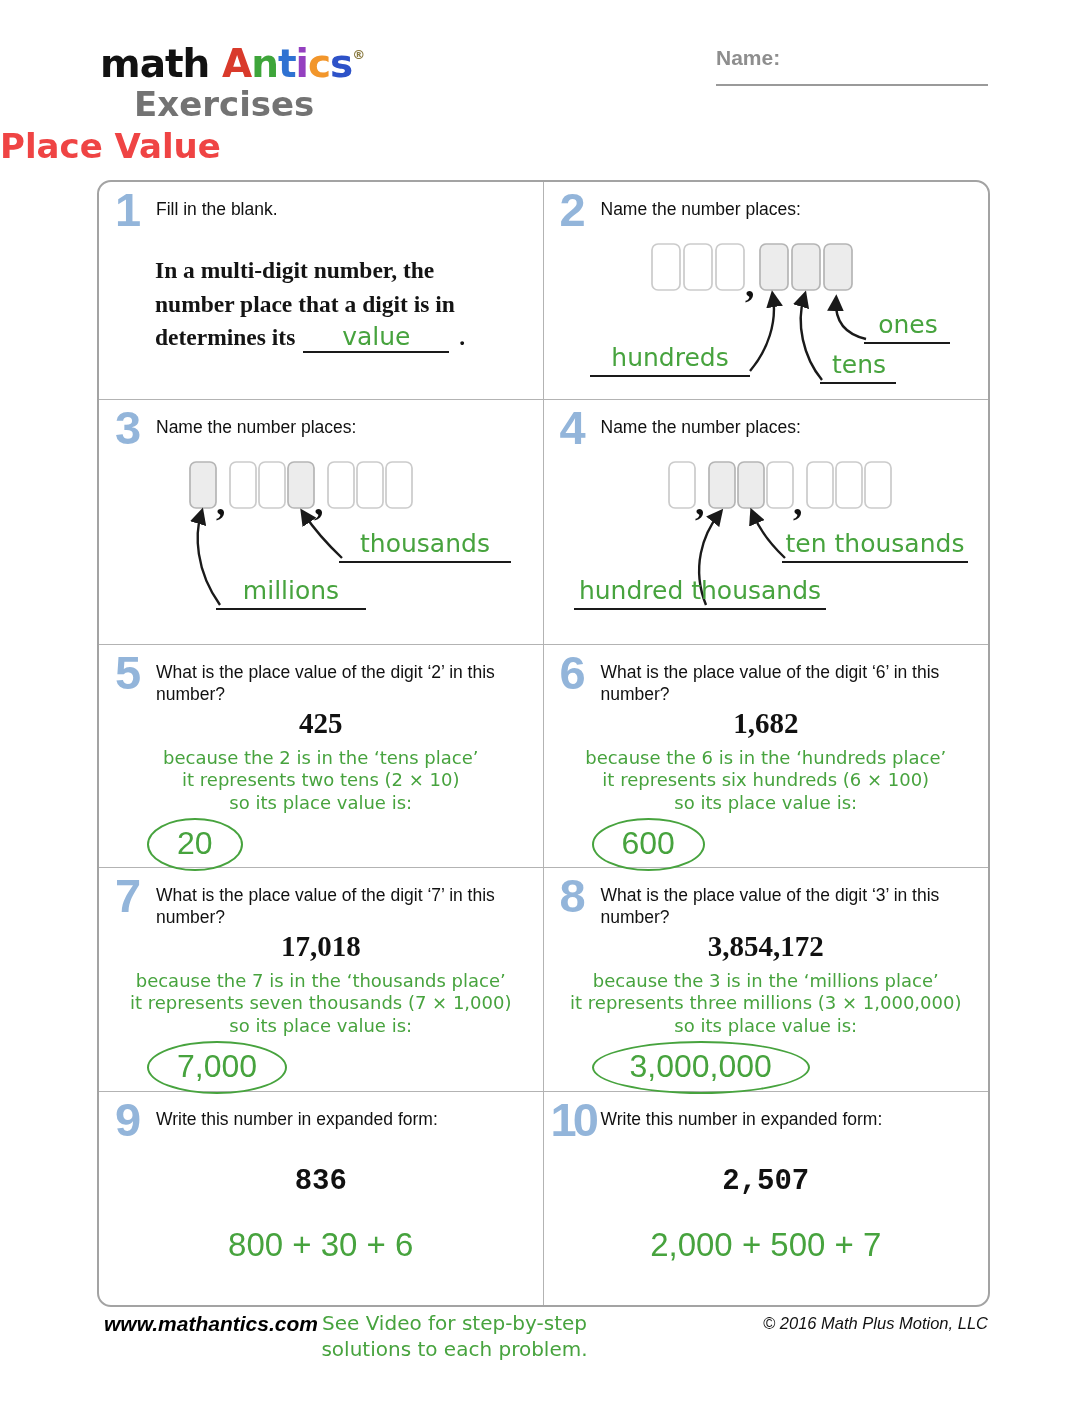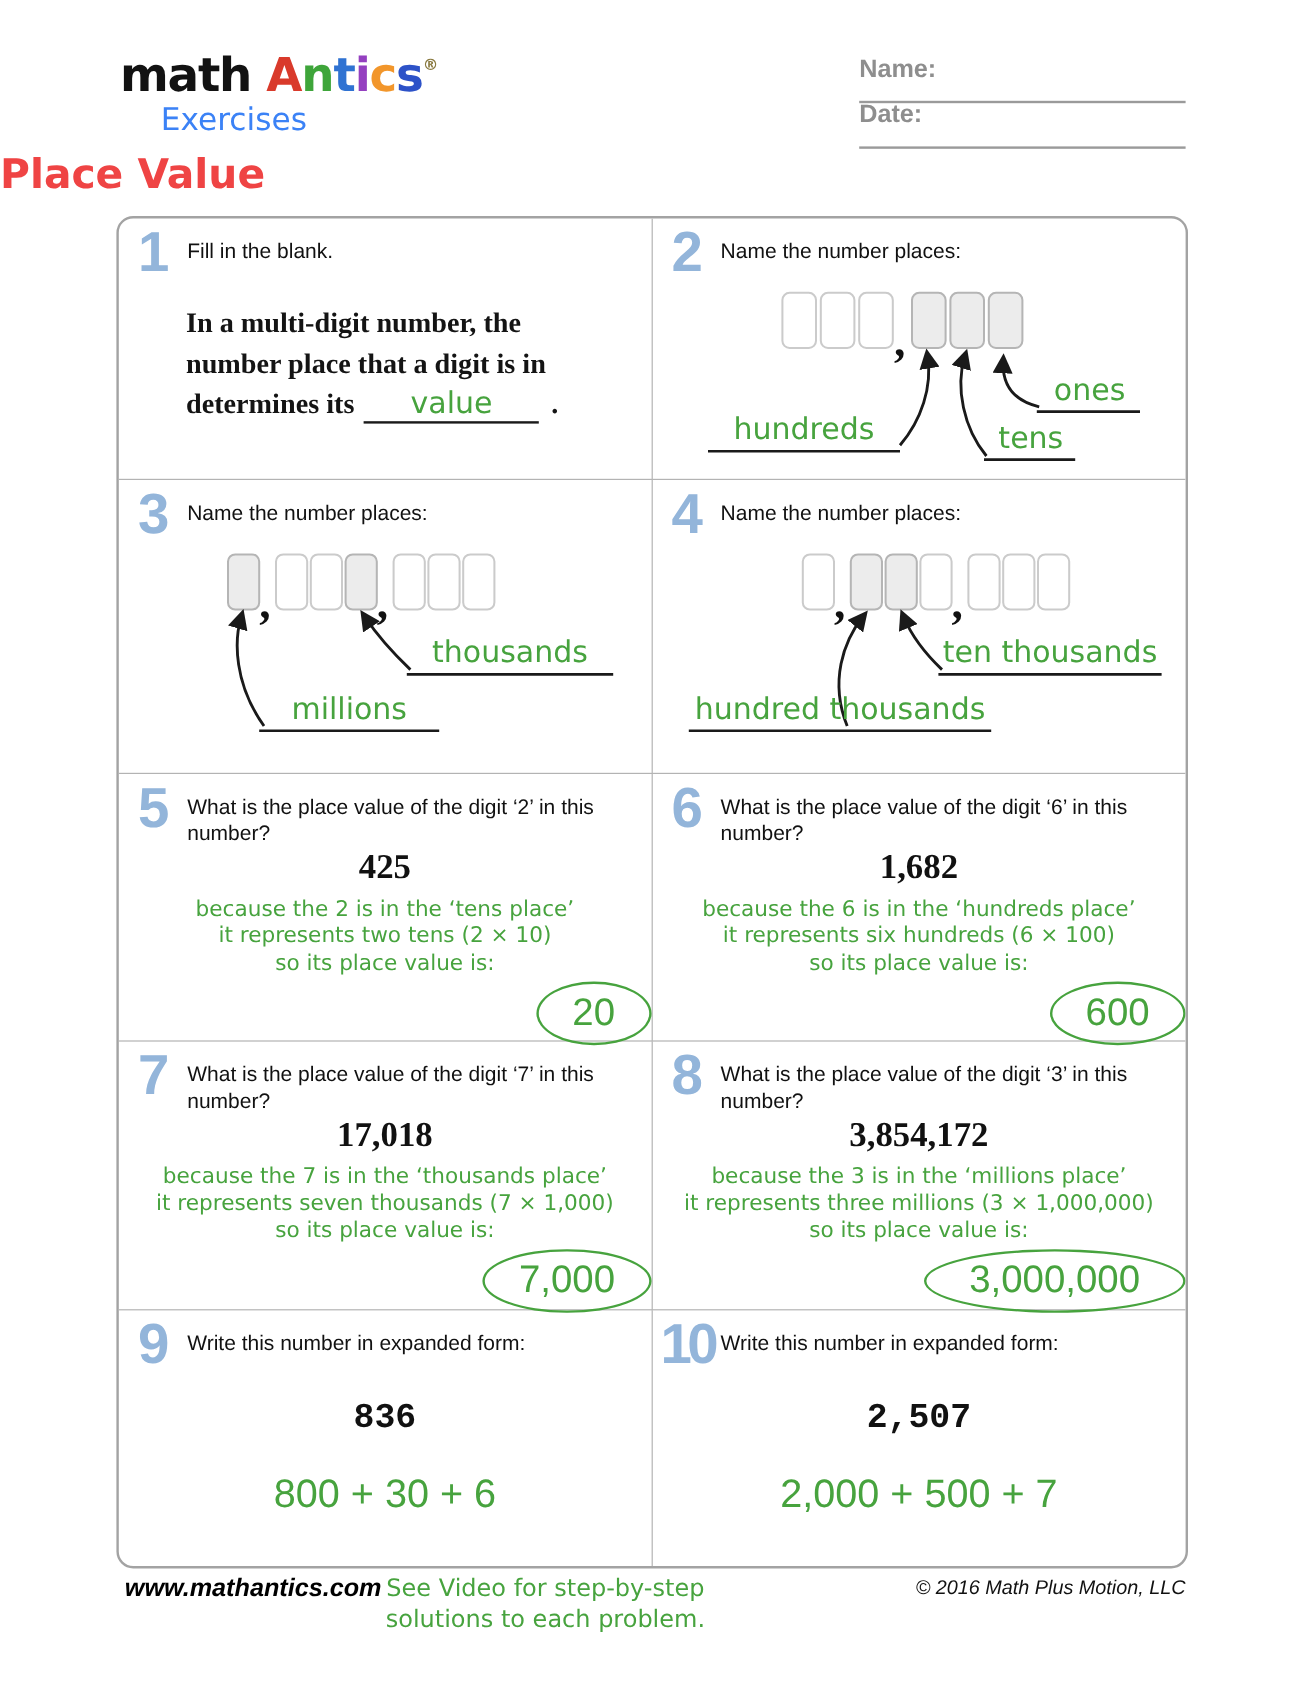--- a/index.html
+++ b/index.html
@@ -6,21 +6,21 @@
   .page {
     position:relative; width:1088px; height:1408px; background:#ffffff;
     font-family:"Liberation Sans", sans-serif; color:#111; overflow:hidden;
   }
 
   
   .logo { position:absolute; left:100px; top:44px; }
   .logo-line1 { font-family:"DejaVu Sans", sans-serif; font-weight:bold; font-size:39px; letter-spacing:-1px; line-height:1; }
   .logo-word { color:#121212; }
   .logo-reg { font-size:13px; vertical-align:18px; color:#8a7a40; }
-  .logo-sub { font-family:"DejaVu Sans", sans-serif; font-weight:normal; font-size:26px; color:#3b82f6; margin:4px 0 0 34px; line-height:1; }
+  .logo-sub { font-family:"DejaVu Sans", sans-serif; font-weight:bold; font-size:34px; color:#737373; margin:4px 0 0 34px; line-height:1; }
 
   .field-block { position:absolute; left:716px; width:272px; border-bottom:2px solid #9a9a9a; padding-bottom:14px; }
   .field-block .field-label { font-weight:bold; font-size:21px; color:#8e8e8e; }
   .name-block { top:46px; }
   .date-block { top:84px; }
 
   .page-title { position:absolute; left:0; top:126px; width:1088px; text-align:left;
     font-family:"DejaVu Sans", sans-serif; font-weight:bold; font-size:34px; color:#ef4444; }
 
   
@@ -51,21 +51,21 @@
   .comma { font-family:"Liberation Serif", serif; font-weight:bold; font-size:38px; fill:#111; }
   .place-label { fill:#47a33e; font-family:"DejaVu Sans", sans-serif; font-size:25px; text-anchor:middle; }
   .ul { stroke:#1a1a1a; stroke-width:2.2; }
   .arrow { stroke:#1a1a1a; stroke-width:2.4; fill:none; }
 
   
   .big-number { text-align:center; font-family:"Liberation Serif", serif; font-weight:bold;
     font-size:29px; margin-top:2px; line-height:1.1; }
   .expl { text-align:center; color:#47a33e; font-family:"DejaVu Sans", sans-serif;
     font-size:18px; line-height:1.26; margin-top:7px; }
-  .oval-wrap { text-align:right; margin-top:3px; }
+  .oval-wrap { text-align:left; margin-top:3px;padding-left:48px; }
   .oval { display:inline-block; border:2.6px solid #47a33e; border-radius:50%;
     padding:3px 28px 6px; color:#47a33e; font-size:32px; line-height:1.25; }
 
   
   .big-number.spaced { margin-top:36px;font-family:Liberation Mono, monospace; }
   .expanded { text-align:center; color:#47a33e; font-size:33px; margin-top:28px; }
 
   
   .footer-site { position:absolute; left:104px; top:1312px; font-weight:bold; font-style:italic;
     font-size:21px; color:#000; }
@@ -81,23 +81,20 @@
   <div class="logo">
     <div class="logo-line1">
       <span class="logo-word">math</span>
       <span><span style="color:#d93a2b">A</span><span style="color:#3ea53a">n</span><span style="color:#2f72d2">t</span><span style="color:#9440c0">i</span><span style="color:#f2962b">c</span><span style="color:#2d52c8">s</span></span><span class="logo-reg">®</span>
     </div>
     <div class="logo-sub">Exercises</div>
   </div>
 
   <div class="field-block name-block">
     <span class="field-label">Name:</span>
-  </div>
-  <div class="field-block date-block">
-    <span class="field-label">Date:</span>
   </div>
 
   <div class="page-title">Place Value</div>
 
   <div class="grid">
 
     <div class="cell lc">
       <div class="num">1</div>
       <div class="prompt">Fill in the blank.</div>
       <div class="statement">

